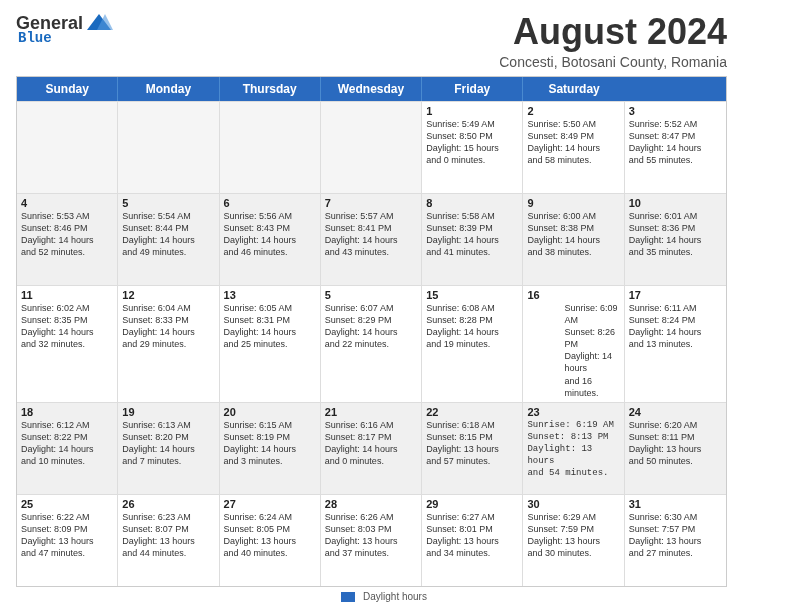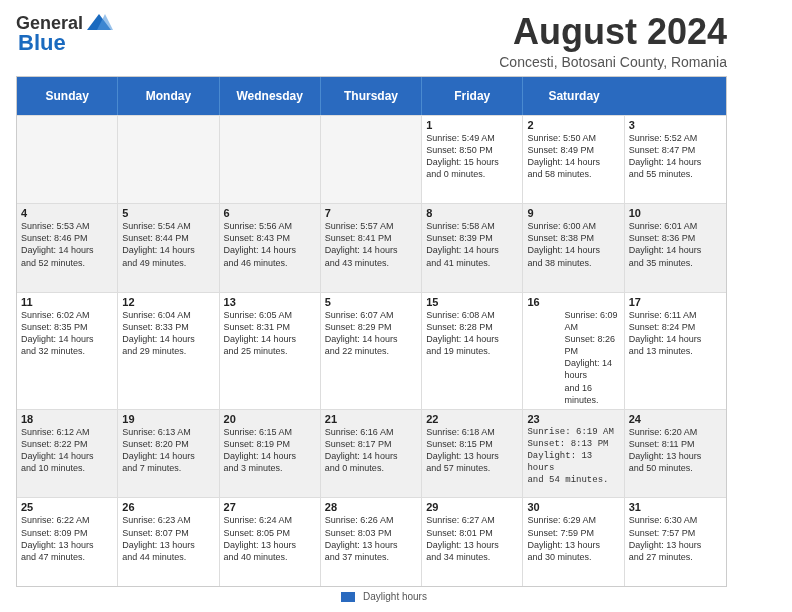--- a/index.html
+++ b/index.html
@@ -64,21 +64,21 @@
     }
     .cal-header {
       display: grid;
       grid-template-columns: repeat(7, 1fr);
       background: #2a6abf;
     }
     .cal-header-cell {
       color: #fff;
       font-weight: bold;
       font-size: 12px;
-      padding: 12px 4px;
+      padding: 5px 4px;
       text-align: center;
       border-right: 1px solid #4a8ad0;
     }
     .cal-header-cell:last-child { border-right: none; }
     .cal-body {
       display: flex;
       flex-direction: column;
       flex: 1;
     }
     .cal-row {
@@ -138,34 +138,34 @@
 <div class="page">
   <div class="header">
     <div class="logo">
       <div class="logo-text">
         <span class="logo-general">General</span>
         <svg class="logo-icon" viewBox="0 0 28 22">
           <polygon points="14,2 26,18 2,18" fill="#1a6abf"></polygon>
           <polygon points="20,2 28,18 12,18" fill="#5599dd" opacity="0.6"></polygon>
         </svg>
       </div>
-      <span class="logo-blue" style="color:#1a6abf;font-size:22px;font-weight:bold;margin-top:-4px;margin-left:2px;">Blue</span>
+      <span class="logo-blue" style="color:#1a6abf;font-size:14px;font-weight:bold;margin-top:-4px;margin-left:2px;font-family:Liberation Mono, monospace;">Blue</span>
     </div>
     <div class="title-block">
       <div class="month-title">August 2024</div>
       <div class="location-title">Concesti, Botosani County, Romania</div>
     </div>
   </div>
 
   <div class="calendar">
     <div class="cal-header">
       <div class="cal-header-cell">Sunday</div>
       <div class="cal-header-cell">Monday</div>
+      <div class="cal-header-cell">Thursday</div>
       <div class="cal-header-cell">Wednesday</div>
-      <div class="cal-header-cell">Thursday</div>
       <div class="cal-header-cell">Friday</div>
       <div class="cal-header-cell">Saturday</div>
     </div>
     <div class="cal-body" id="cal-body">
     <div class="cal-row">
           <div class="cal-cell empty"></div>
           <div class="cal-cell empty"></div>
           <div class="cal-cell empty"></div>
           <div class="cal-cell empty"></div>
           <div class="cal-cell">

